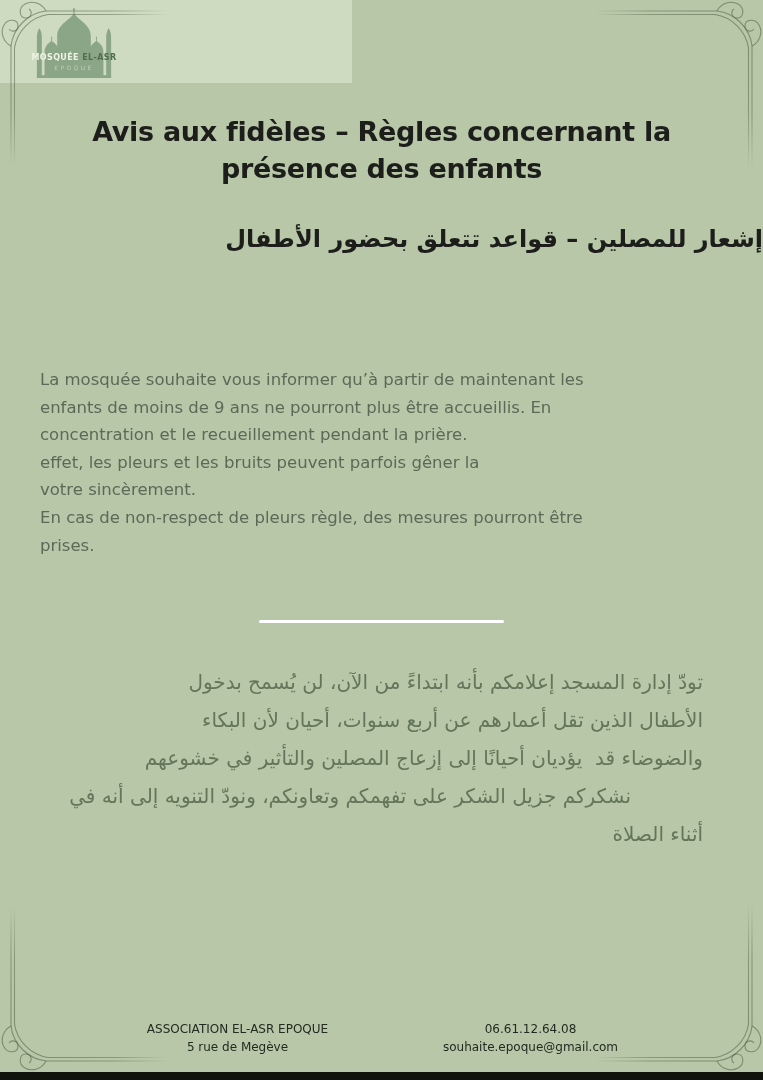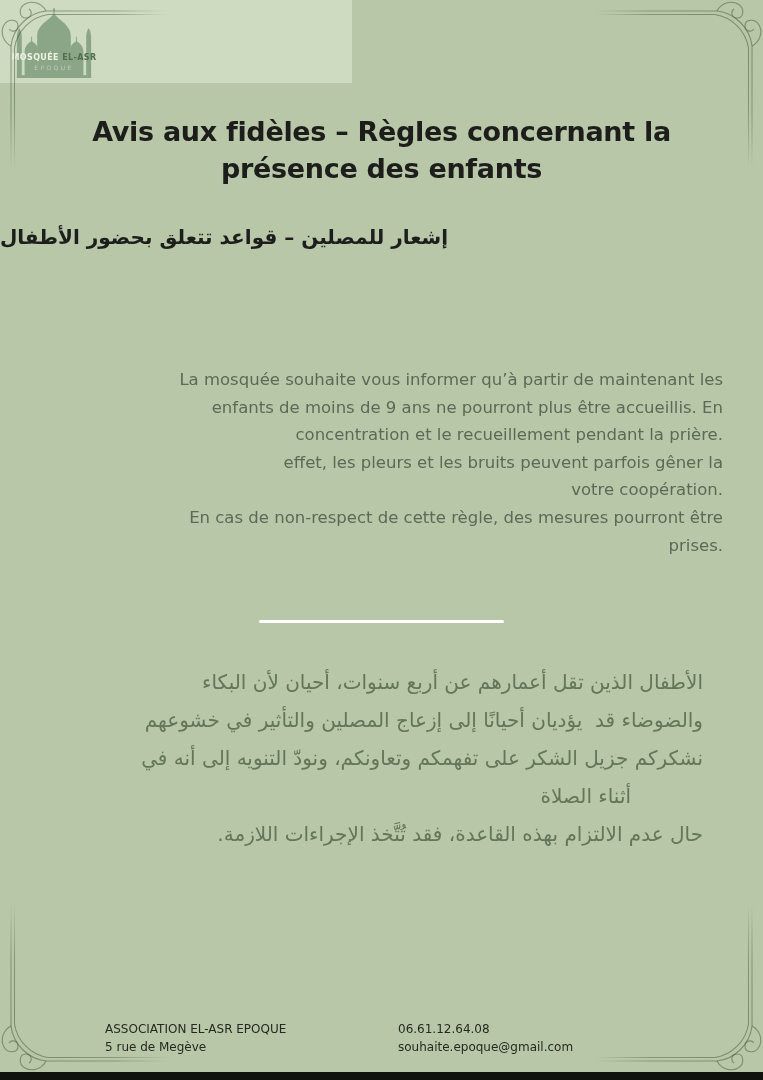--- a/index.html
+++ b/index.html
@@ -3,56 +3,56 @@
 <meta charset="utf-8">
 <style>
   html,body{margin:0;padding:0;background:#888;}
   .page{
     position:relative;width:763px;height:1080px;margin:0 auto;
     background:#b7c7a8;overflow:hidden;
     font-family:"DejaVu Sans","Liberation Sans",sans-serif;
   }
   
   .logo-box{position:absolute;left:0;top:0;width:352px;height:83px;background:#cedbc1;}
-  .logo{position:absolute;left:12px;top:5px;width:84px;height:76px;}
+  .logo{position:absolute;left:32px;top:5px;width:84px;height:76px;}
   .logo svg{position:absolute;left:0;top:0;width:100%;height:100%;}
   .logo-name{position:absolute;left:-10px;right:-10px;top:48px;text-align:center;
     font-size:8px;font-weight:bold;letter-spacing:.4px;white-space:nowrap;}
   .logo-name .light{color:#edf2e4;}
   .logo-name .dark{color:#4f6e4d;}
   .logo-sub{position:absolute;left:-10px;right:-10px;top:59px;text-align:center;
     font-size:6px;letter-spacing:2.4px;color:#bccfb6;white-space:nowrap;}
   
   .corner{position:absolute;width:170px;height:170px;pointer-events:none;z-index:5;}
   .corner.tl{left:0;top:0;}
   .corner.tr{right:0;top:0;transform:scaleX(-1);}
   .corner.bl{left:0;bottom:8px;transform:scaleY(-1);}
   .corner.br{right:0;bottom:8px;transform:scale(-1,-1);}
   
   .title-fr{position:absolute;top:113px;left:0;width:100%;text-align:center;
     font-size:27px;font-weight:bold;letter-spacing:-.3px;color:#1d1e1b;line-height:37px;}
   .title-fr .line{white-space:nowrap;}
-  .title-ar{position:absolute;top:225px;left:0;width:100%;text-align:left;direction:rtl;
-    font-size:20px;font-weight:bold;color:#1d1e1b;white-space:nowrap;}
+  .title-ar{position:absolute;top:225px;left:0;width:100%;text-align:right;direction:rtl;
+    font-size:24px;font-weight:bold;color:#1d1e1b;white-space:nowrap;}
   
-  .para-fr{position:absolute;top:366px;left:40px;right:40px;text-align:right;
+  .para-fr{position:absolute;top:366px;left:40px;right:40px;text-align:left;
     font-size:16.5px;line-height:27.6px;color:#5b6a57;}
   .para-fr .line{white-space:nowrap;}
   
   .divider{position:absolute;top:620px;left:259px;width:245px;height:3px;
     background:#ffffff;border-radius:2px;}
   
   .para-ar{position:absolute;top:663px;right:60px;width:620px;direction:rtl;
     text-align:right;font-size:20px;line-height:38px;color:#637659;}
   .para-ar .line{white-space:nowrap;}
   .para-ar .line:nth-child(4){padding-left:0;padding-right:72px;}
   
-  .footer-left{position:absolute;top:1020px;left:105px;width:265px;
+  .footer-left{position:absolute;top:1020px;left:105px;width:265px;text-align:center;
     font-size:12px;line-height:18px;color:#232b21;}
-  .footer-right{position:absolute;top:1020px;left:398px;width:265px;
+  .footer-right{position:absolute;top:1020px;left:398px;width:265px;text-align:center;
     font-size:12px;line-height:18px;color:#232b21;}
   .bottom-bar{position:absolute;left:0;bottom:0;width:100%;height:8px;background:#0f120d;}
 </style>
 </head>
 <body>
 
 <div class="page">
 
   <svg width="0" height="0" style="position:absolute">
     <defs>
@@ -117,33 +117,33 @@
       <div class="line">Avis aux fidèles – Règles concernant la</div>
       <div class="line">présence des enfants</div>
     </div>
   <div class="title-ar">إشعار للمصلين – قواعد تتعلق بحضور الأطفال</div>
 
   <div class="para-fr">
       <div class="line">La mosquée souhaite vous informer qu’à partir de maintenant les</div>
       <div class="line">enfants de moins de 9 ans ne pourront plus être accueillis. En</div>
       <div class="line">concentration et le recueillement pendant la prière.</div>
       <div class="line">effet, les pleurs et les bruits peuvent parfois gêner la</div>
-      <div class="line">votre coopération.</div>
-      <div class="line">En cas de non-respect de cette règle, des mesures pourront être</div>
+      <div class="line">votre sincèrement.</div>
+      <div class="line">En cas de non-respect de pleurs règle, des mesures pourront être</div>
       <div class="line">prises.</div>
     </div>
 
   <div class="divider"></div>
 
   <div class="para-ar">
+      <div class="line">تودّ إدارة المسجد إعلامكم بأنه ابتداءً من الآن، لن يُسمح بدخول</div>
       <div class="line">الأطفال الذين تقل أعمارهم عن أربع سنوات، أحيان لأن البكاء</div>
       <div class="line">والضوضاء قد&nbsp; يؤديان أحيانًا إلى إزعاج المصلين والتأثير في خشوعهم</div>
       <div class="line">نشكركم جزيل الشكر على تفهمكم وتعاونكم، ونودّ التنويه إلى أنه في</div>
       <div class="line">أثناء الصلاة</div>
-      <div class="line">حال عدم الالتزام بهذه القاعدة، فقد تُتَّخذ الإجراءات اللازمة.</div>
     </div>
 
   <div class="footer-left">
     <div>ASSOCIATION EL-ASR EPOQUE</div>
     <div>5 rue de Megève</div>
   </div>
   <div class="footer-right">
     <div>06.61.12.64.08</div>
     <div>souhaite.epoque@gmail.com</div>
   </div>

